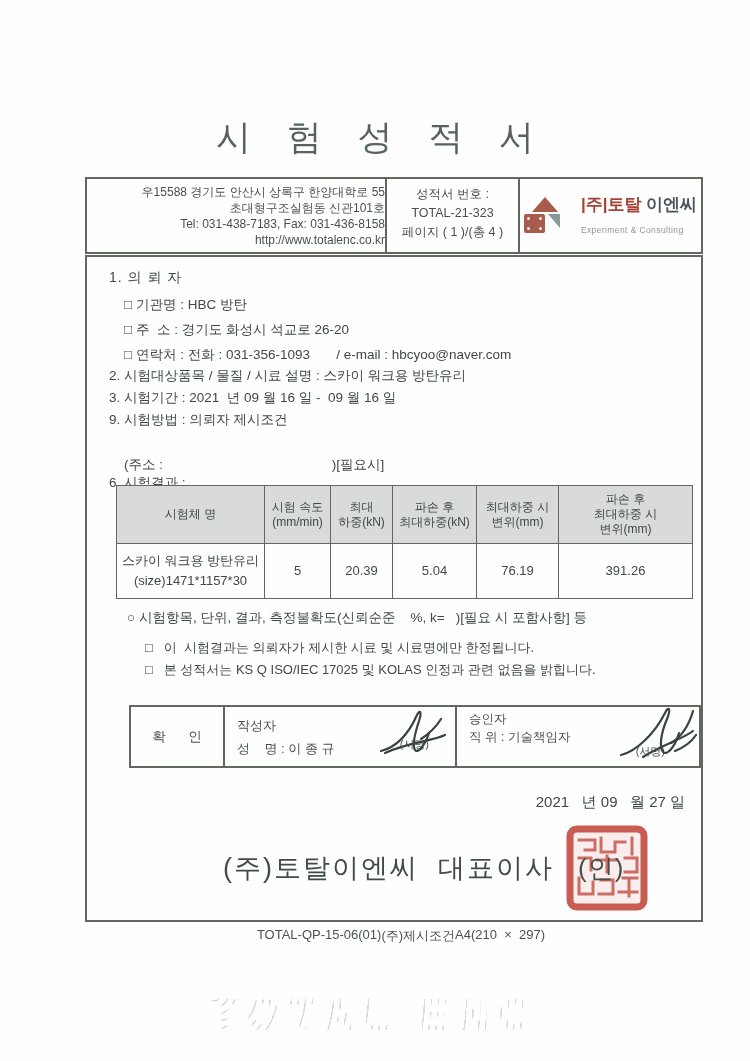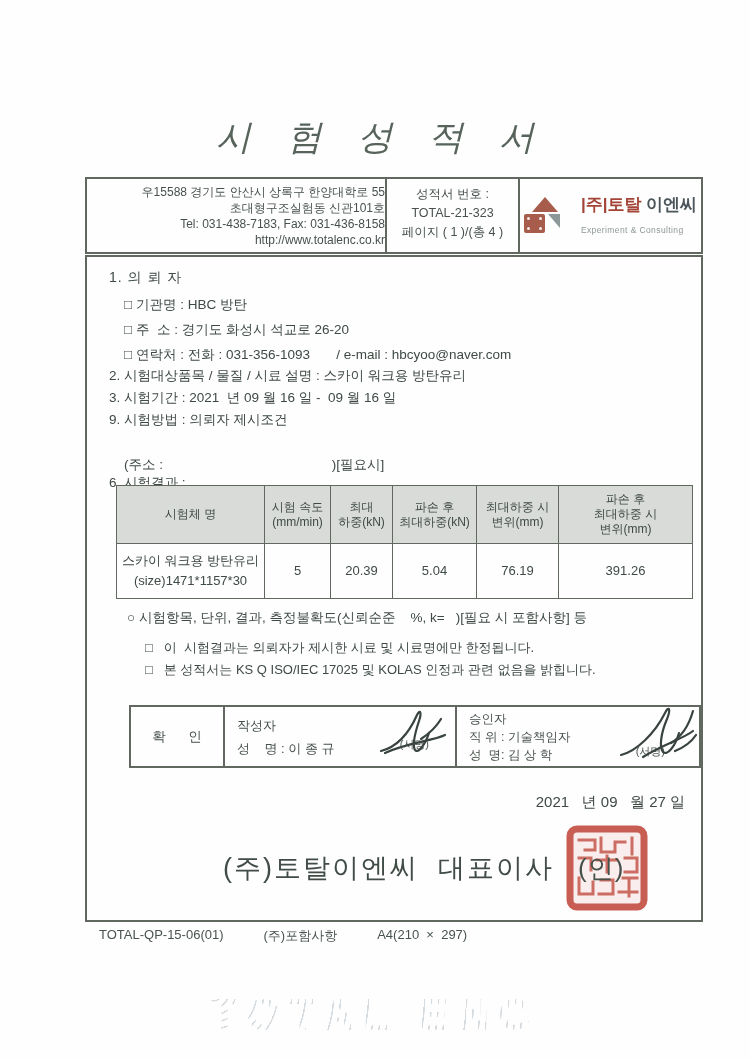--- a/index.html
+++ b/index.html
@@ -6,21 +6,21 @@
   .page{
     position:relative;width:750px;height:1061px;margin:0 auto;
     background:#fefefe;overflow:hidden;
     font-family:"Liberation Sans","DejaVu Sans",sans-serif;
     color:#46504a;
   }
   .pre{white-space:pre;}
   
   .doc-title{
     position:absolute;top:114px;left:0;width:100%;text-align:center;
-    font-size:35px;font-weight:500;letter-spacing:13px;text-indent:13px;color:#57635b;font-style:italic;
+    font-size:35px;font-weight:500;letter-spacing:13px;text-indent:13px;color:#57635b;
   }
   
   .hdr-table{
     position:absolute;top:177px;left:85px;width:618px;height:77px;
     border:2px solid #60685f;box-sizing:border-box;display:flex;
   }
   .hdr-cell{box-sizing:border-box;}
   .hdr-addr{
     width:300px;border-right:2px solid #60685f;text-align:right;
     font-size:12px;line-height:16px;padding-top:5px;color:#47514b;
@@ -80,21 +80,21 @@
   .company-line{
     position:absolute;top:590px;left:136px;display:flex;align-items:center;gap:12px;
     font-size:27px;letter-spacing:2px;color:#414c46;font-weight:500;
   }
   .seal-wrap{position:relative;width:82px;height:42px;flex:0 0 auto;}
   .seal-svg{position:absolute;left:0;top:-22px;}
   .seal-text{position:absolute;left:12px;top:0;line-height:42px;font-size:26px;letter-spacing:1px;color:#46504a;z-index:2;}
   
   .footer-row{
     position:absolute;top:927px;left:85px;width:620px;display:flex;
-    justify-content:flex-start;font-size:13px;color:#49534d;box-sizing:border-box;padding:0 2px 0 14px;gap:40px;
+    justify-content:center;font-size:13px;color:#49534d;box-sizing:border-box;padding:0 2px 0 14px;
   }
   
   .watermark-wrap{position:absolute;top:978px;left:0;width:100%;text-align:center;}
   .watermark{
     display:inline-block;font-size:44px;font-weight:bold;letter-spacing:9px;
     color:transparent;
     background-image:repeating-radial-gradient(circle at 3px 3px,#b4bfc7 0 1.2px,transparent 1.7px 7px);
     -webkit-background-clip:text;background-clip:text;opacity:.55;margin-top:12px;
   }
 </style>
@@ -198,21 +198,20 @@
           <g fill="none" stroke="#39433f" stroke-width="2.2" stroke-linecap="round">
             <path d="M6 46 C22 42 34 28 42 10 C45 4 47 7 44 16 C40 28 37 40 40 45 C43 49 50 40 54 28"></path>
             <path d="M10 48 C30 38 58 36 70 30"></path>
             <path d="M46 34 C52 30 60 24 66 14"></path>
           </g>
         </svg>
       </div>
       <div class="sign-c3">
         <div class="pre">승인자</div>
         <div class="pre">직 위 : 기술책임자</div>
-        <div class="pre">성  명: 김 상 학</div>
         <span class="sig-hint pre" style="right:34px;bottom:6px;">(서명)</span>
         <svg class="sig-svg" style="right:2px;top:-6px;" width="84" height="64" viewBox="0 0 84 64">
           <g fill="none" stroke="#39433f" stroke-width="2.2" stroke-linecap="round">
             <path d="M8 54 C24 50 42 32 52 12 C56 4 58 8 54 18 C48 32 46 46 50 51 C54 55 62 46 66 32"></path>
             <path d="M30 56 C48 44 70 38 80 30"></path>
             <path d="M58 42 C68 36 76 24 80 10"></path>
             <path d="M62 50 C72 46 79 40 83 34"></path>
           </g>
         </svg>
       </div>
@@ -238,21 +237,21 @@
           </g>
         </svg>
         <span class="seal-text pre">(인)</span>
       </span>
     </div>
 
   </div>
 
   <div class="footer-row">
     <span class="pre">TOTAL-QP-15-06(01)</span>
-    <span class="pre">(주)포함사항</span>
+    <span class="pre">(주)제시조건</span>
     <span class="pre">A4(210  ×  297)</span>
   </div>
 
   <div class="watermark-wrap">
     <span class="watermark">TOTAL ENC</span>
   </div>
 
 </div>
 
 </body></html>

